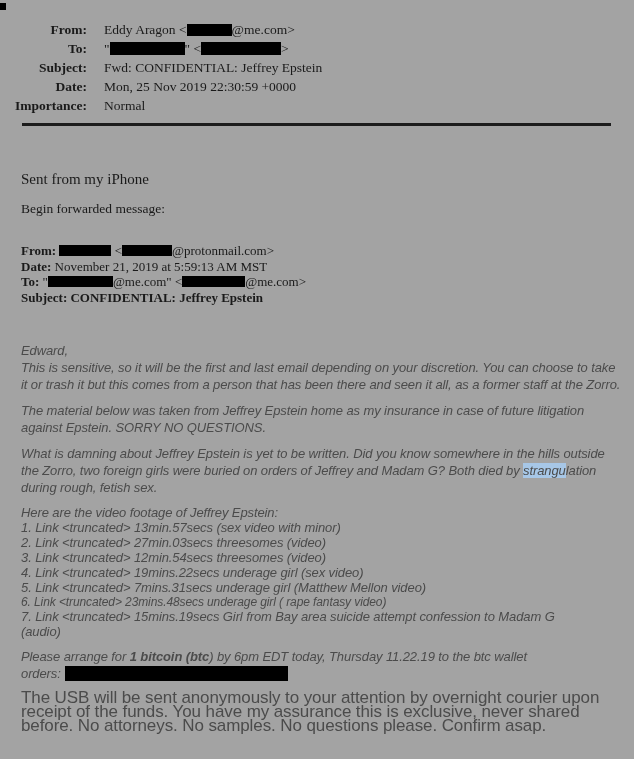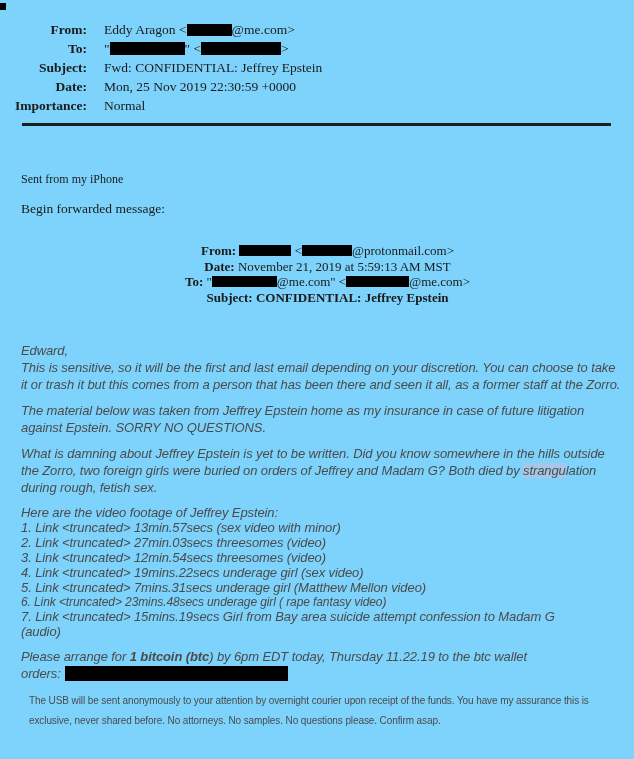--- a/index.html
+++ b/index.html
@@ -1,50 +1,50 @@
 <!DOCTYPE html>
 <html><head>
 <meta charset="utf-8">
 <style>
   html,body{margin:0;padding:0;background:#fff;}
-  .page{position:relative;width:634px;height:759px;background:#7dd3fc;overflow:hidden;
+  .page{position:relative;width:634px;height:759px;background:#a3a3a3;overflow:hidden;
         font-family:"Liberation Serif",serif;color:#1a1a1a;}
   .corner-mark{position:absolute;left:0;top:3px;width:6px;height:7px;background:#000;}
 
   
   .hdr-top{padding-top:20px;font-size:13.5px;}
   .hrow{display:flex;line-height:19px;}
   .hlabel{flex:0 0 87px;width:87px;text-align:right;font-weight:bold;}
   .hval{margin-left:17px;white-space:nowrap;}
 
   .redact{display:inline-block;background:#000;height:12px;vertical-align:-2px;}
   .redact.tall{height:13px;}
 
   .divider{height:3px;background:#1c1c1c;margin:8px 23px 0 22px;}
 
-  .sig{margin:46px 0 0 21px;font-size:12px;line-height:14px;}
+  .sig{margin:46px 0 0 21px;font-size:15px;line-height:14px;}
   .fwd-note{margin:16px 4px 0 21px;font-size:13.5px;line-height:14px;}
 
   
-  .hdr-fwd{margin:27px 0 0 21px;font-size:13px;text-align:center;}
+  .hdr-fwd{margin:27px 0 0 21px;font-size:13px;}
   .hdr-fwd .frow{line-height:15.5px;white-space:nowrap;}
   .hdr-fwd b{font-weight:bold;}
   .hdr-fwd .redact{height:11px;vertical-align:-1px;}
   .subj-bold{font-weight:bold;}
 
   
   .body{margin:37px 0 0 21px;width:600px;
         font-family:"Liberation Sans",sans-serif;font-size:13px;line-height:17px;
         color:#4b4b4b;letter-spacing:-0.1px;}
   .mb{margin-bottom:9px;font-style:italic;}
   .hl{background:#a7c7e7;}
   .list{line-height:15px;width:548px;}
   .list .small{font-size:12px;line-height:14px;}
   .btc-box{display:inline-block;width:223px;height:15px;background:#000;vertical-align:-3px;margin-left:4px;}
-  .footer{font-size:10px;line-height:20px;width:604px;margin-left:8px;}
+  .footer{font-size:17px;line-height:14px;width:604px;}
 </style>
 </head>
 <body>
 
 <div class="page">
   <div class="corner-mark"></div>
 
   <div class="hdr-top">
     <div class="hrow">
       <span class="hlabel">From:</span>

